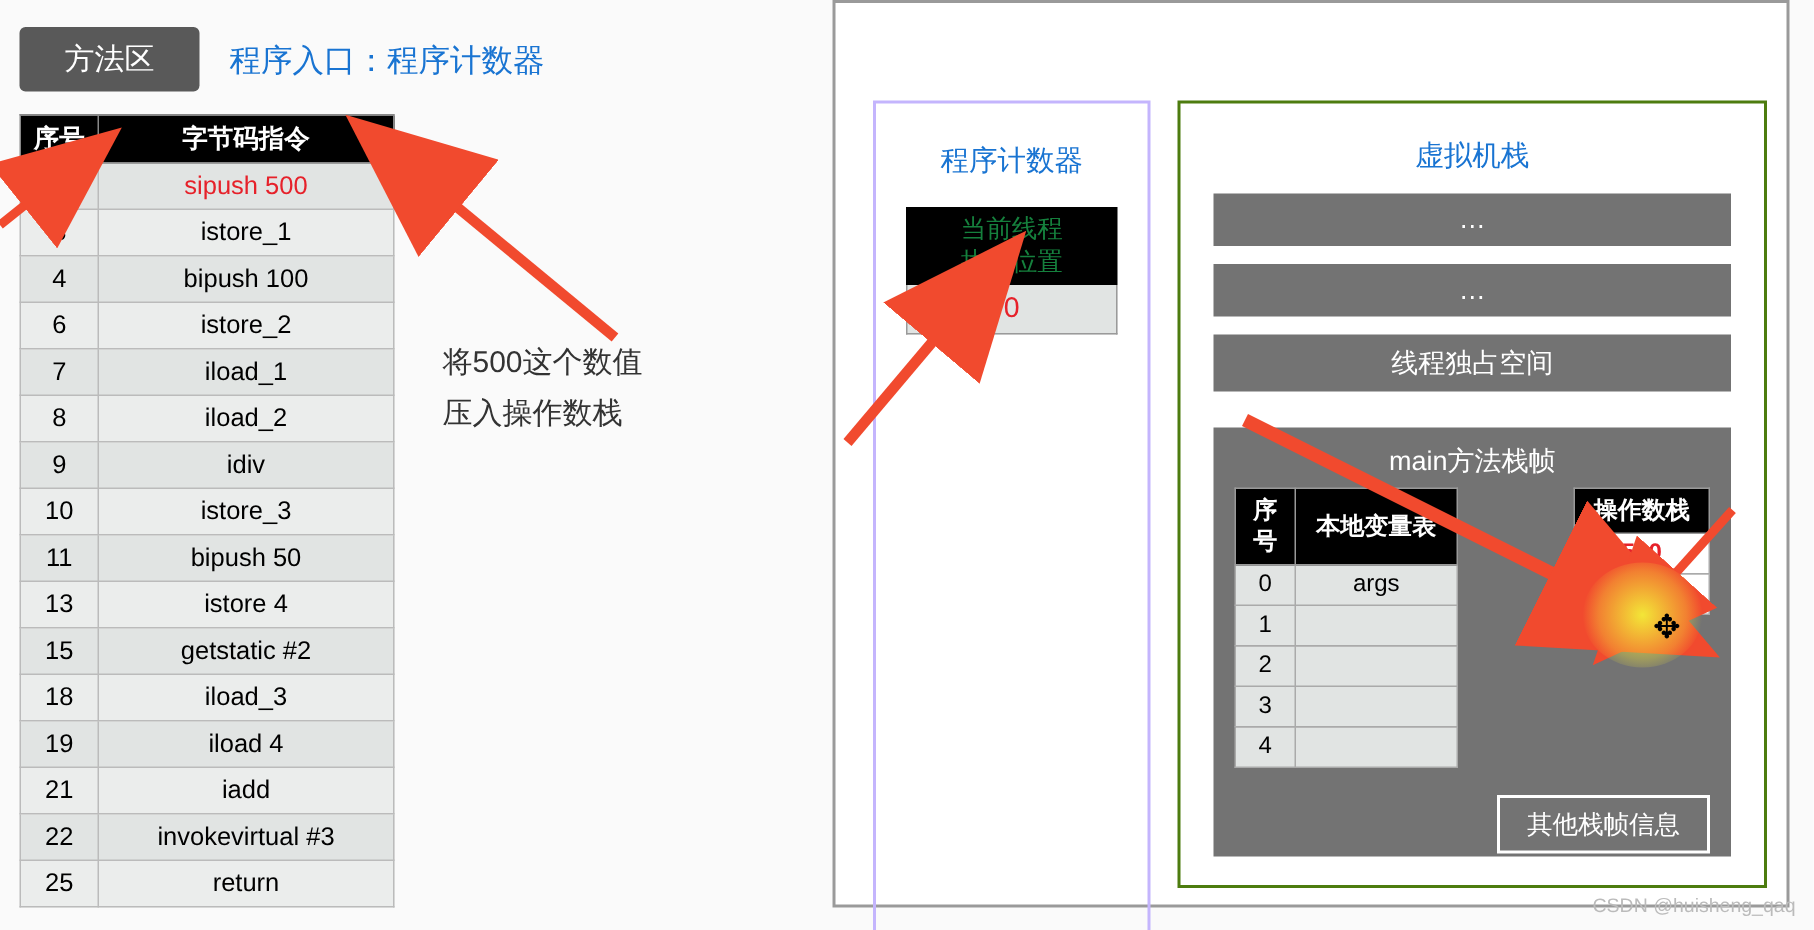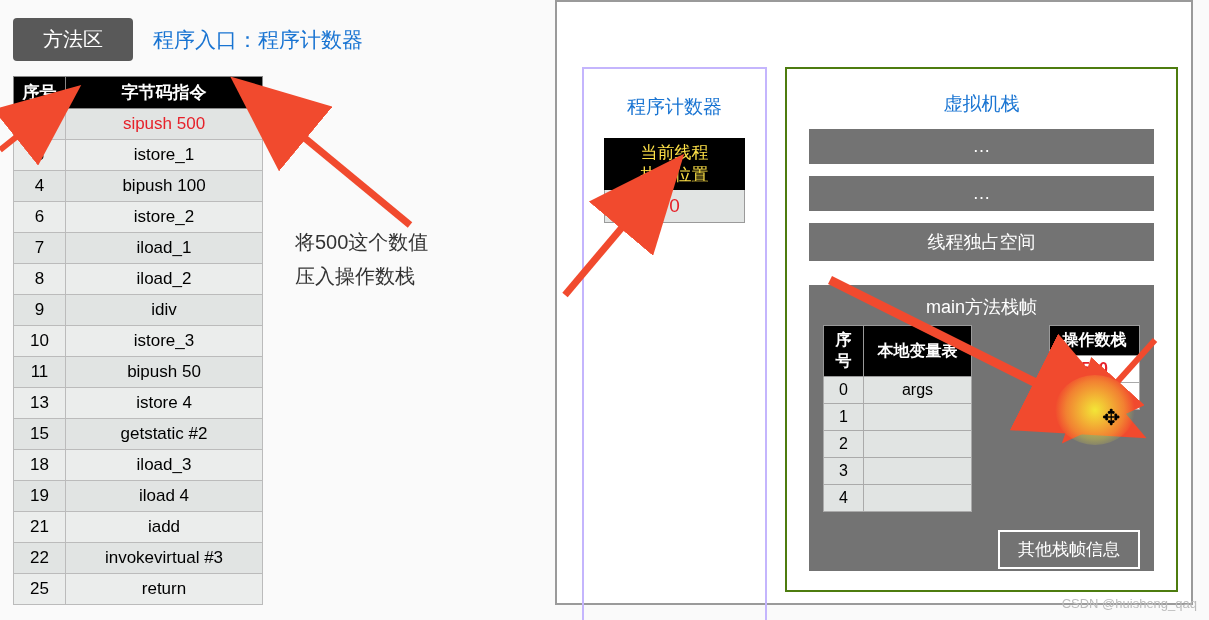--- a/index.html
+++ b/index.html
@@ -13,21 +13,21 @@
   .bytecode-table td{background:#e1e4e3;text-align:center;padding:5px 6px;font-size:17px;border:1px solid #bbb}
   .bytecode-table tr:nth-child(even) td{background:#ebedec}
   .bytecode-table td:first-child{width:52px}
   .bytecode-table .hl{color:#e6212a;font-weight:500}
   .note{position:absolute;left:295px;top:225px;font-size:20px;color:#333;line-height:1.7}
   .right{position:absolute;left:555px;top:0;width:638px;height:605px;border:2px solid #9a9a9a;background:#fff}
   .right-title{text-align:center;font-size:22px;margin-top:10px}
   .pc-area{position:absolute;left:25px;top:65px;width:185px;height:596px;border:2px solid #c4b5fd}
   .pc-label{color:#1974d2;font-size:19px;text-align:center;margin-top:25px}
   .pc-box{margin:18px 20px 0 20px}
-  .pc-box-head{background:#000;color:#fde047;text-align:center;font-size:17px;padding:4px 0;line-height:1.3}
+  .pc-box-head{background:#000;color:#15803d;text-align:center;font-size:17px;padding:4px 0;line-height:1.3}
   .pc-box-val{background:#e1e4e3;color:#e6212a;font-size:19px;text-align:center;padding:5px 0;border:1px solid #9a9a9a;border-top:none}
   .vm-area{position:absolute;left:228px;top:65px;width:393px;height:525px;border:2px solid #4d7c0f}
   .vm-label{color:#1974d2;font-size:19px;text-align:center;margin-top:22px}
   .slot{background:#737373;color:#fff;text-align:center;margin:12px 22px 0 22px;padding:7px 0;font-size:18px;font-weight:500}
   .main-frame{background:#737373;margin:24px 22px 0 22px;padding:10px 14px 2px 14px}
   .main-frame-title{color:#fff;text-align:center;font-size:18px;margin-bottom:6px}
   .local-table{border-collapse:collapse;float:left}
   .local-table th{background:#000;color:#fff;padding:4px 8px;font-size:16px;font-weight:600;border:1px solid #999}
   .local-table td{background:#e1e4e3;text-align:center;padding:4px 8px;font-size:16px;border:1px solid #aaa}
   .local-table td:first-child{width:40px}

